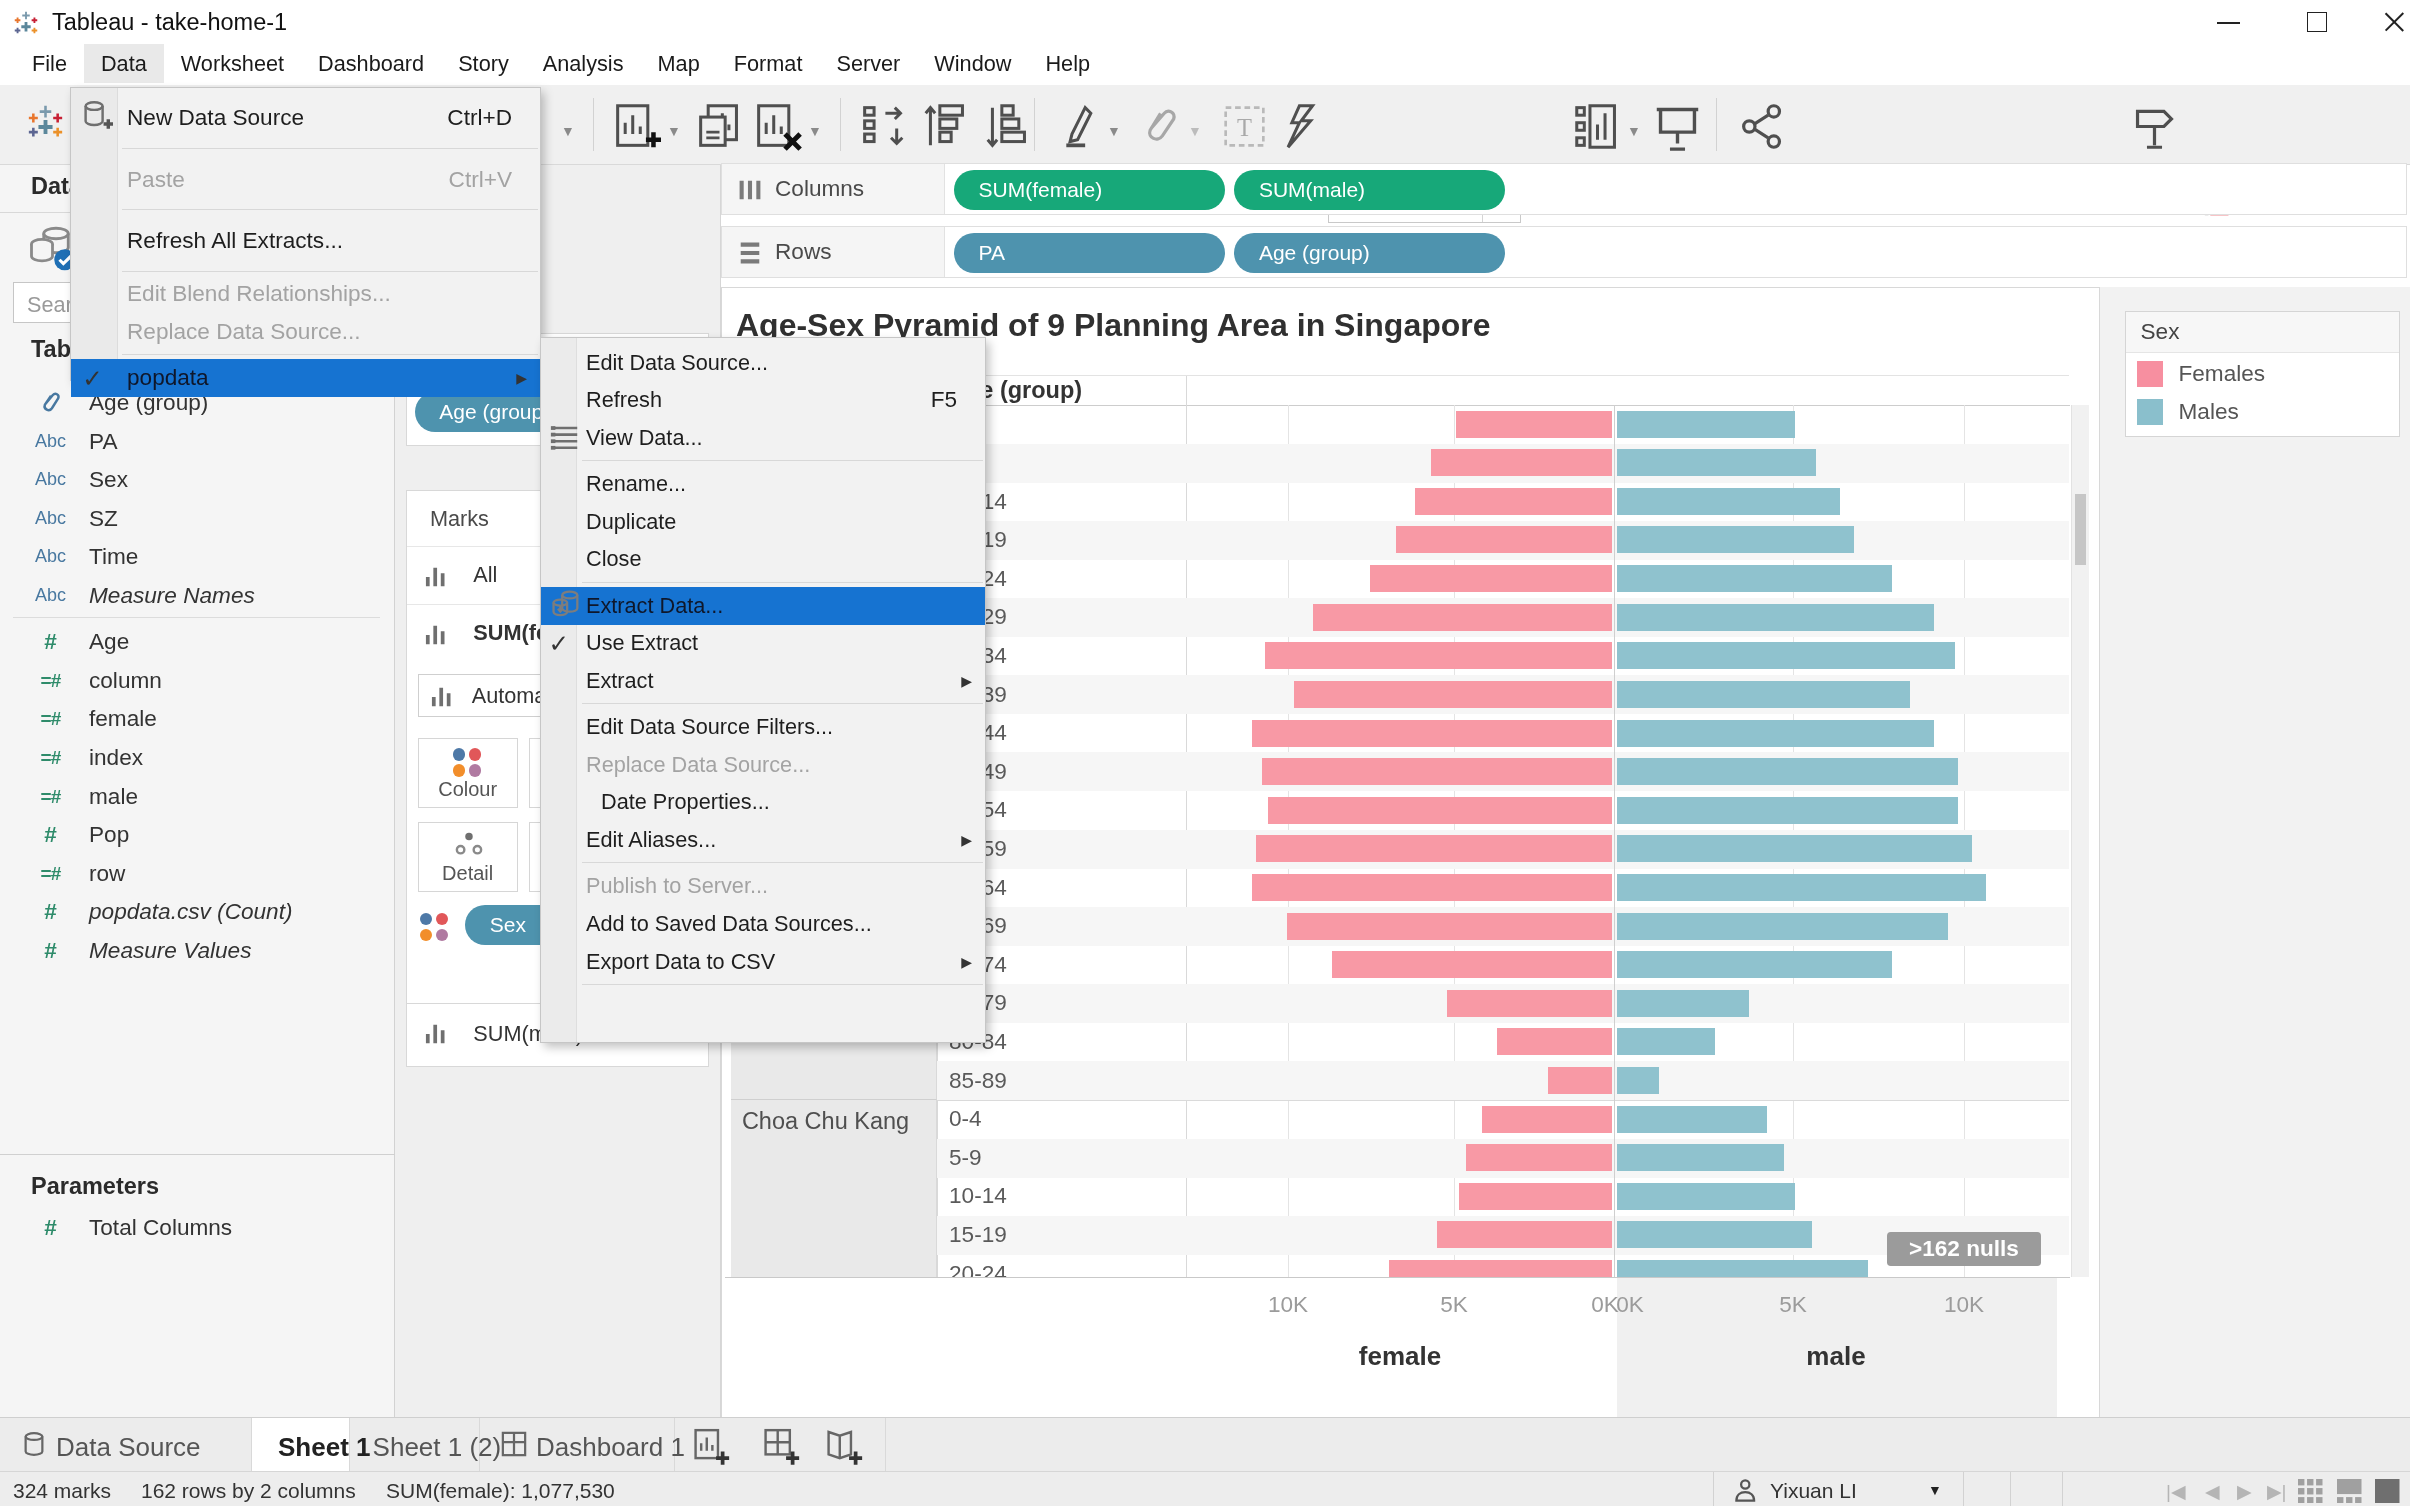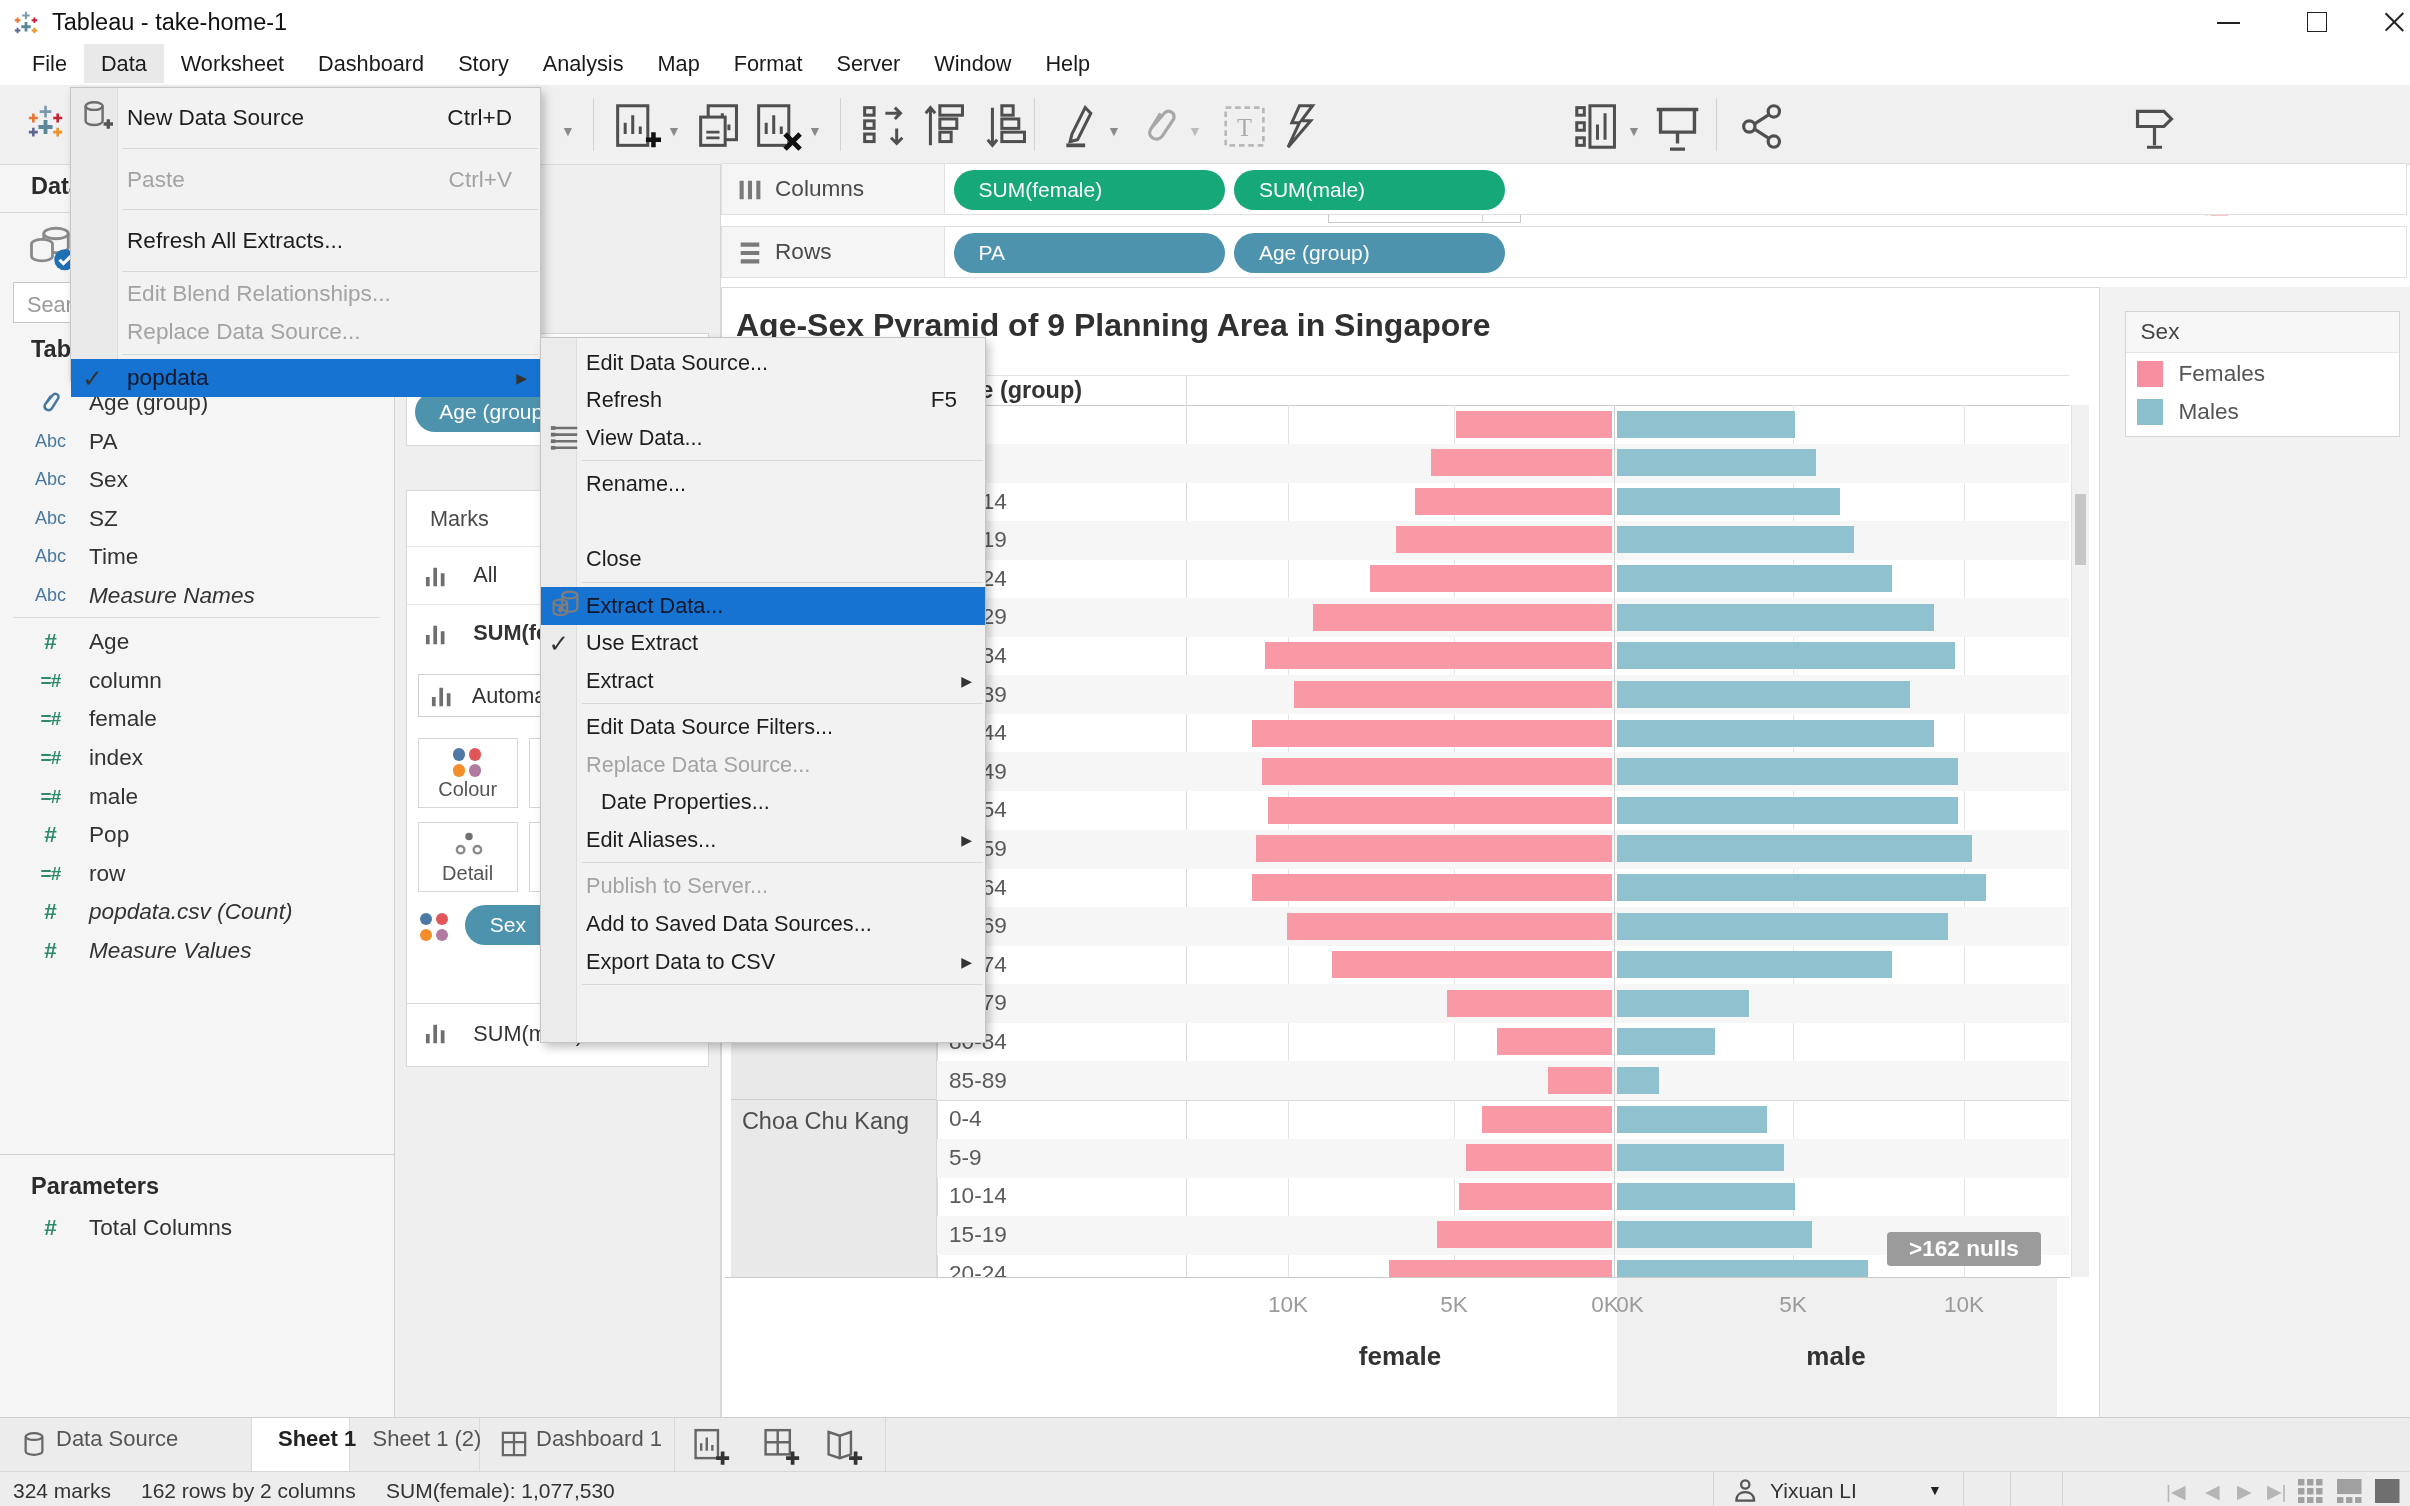--- a/index.html
+++ b/index.html
@@ -121,21 +121,21 @@
   .mi.disabled .lb, .mi.disabled .sc { color:#a3a3a3; }
   .mi.hl { background:#1673d1; }
   .mi.hl .lb { color:#0f172a; }
   .msep { position:absolute; height:0.9px; background:#d8d8d8; }
   #popdata-submenu .mi .lb { left:45px; font-size:21.7px; }
   #popdata-submenu .mi .ck { left:7.5px; }
 
   
   #tabbar { left:0; top:1417px; width:2411px; height:54px; background:#ececec; border-top:0.9px solid #cfcfcf; }
   .tab { position:absolute; top:0; height:54px; border-right:0.9px solid #d9d9d9; }
-  .tab .tl { position:absolute; top:8px; font-size:22px; color:#555; white-space:nowrap; }
+  .tab .tl { position:absolute; top:14px; font-size:26px; color:#555; white-space:nowrap; }
   .tab.active { background:#fff; }
   .tab.active .tl { color:#222; font-weight:bold; }
   .newbtn { position:absolute; top:7.5px; width:49px; height:40px; }
   #statusbar { left:0; top:1471px; width:2411px; height:36px; background:#ededed; border-top:0.9px solid #d6d6d6; }
   .st { position:absolute; top:6.6px; font-size:21px; color:#333; white-space:nowrap; }
   .st-sep { position:absolute; top:0; width:0.9px; height:36px; background:#d2d2d2; }
   .nav-ar { position:absolute; top:7.5px; font-size:19px; color:#b5b5b5; }
 </style>
 </head>
 <body>
@@ -706,20 +706,23 @@
               <rect x="1" y="6.5" width="2.4" height="2"></rect>
               <rect x="1" y="10" width="2.4" height="2"></rect>
               <rect x="1" y="13.5" width="2.4" height="2"></rect>
             </g>
           </svg></span>
       </div>
       <div class="msep" style="top: 122px; left: 41px; width: 401px;"></div>
       <div class="mi" style="top: 127px; height: 38px;">
         <span class="lb" style="left: 45px;">Rename...</span>
       </div>
+      <div class="mi" style="top: 165px; height: 38px;">
+        <span class="lb" style="left: 45px;">Duplicate</span>
+      </div>
       <div class="mi" style="top: 202px; height: 38px;">
         <span class="lb" style="left: 45px;">Close</span>
       </div>
       <div class="msep" style="top: 244px; left: 41px; width: 401px;"></div>
       <div class="mi hl" style="top: 249px; height: 38px;">
         <span class="lb" style="left: 45px;">Extract Data...</span>
         <span class="micon"><svg width="34" height="34" viewBox="0 0 18 18">
             <g fill="none" stroke="#7d7d7d" stroke-width="1.2">
               <ellipse cx="11" cy="4" rx="4" ry="1.8"></ellipse>
               <path d="M7 4v7c0 1 1.8 1.8 4 1.8s4-.8 4-1.8V4"></path>

